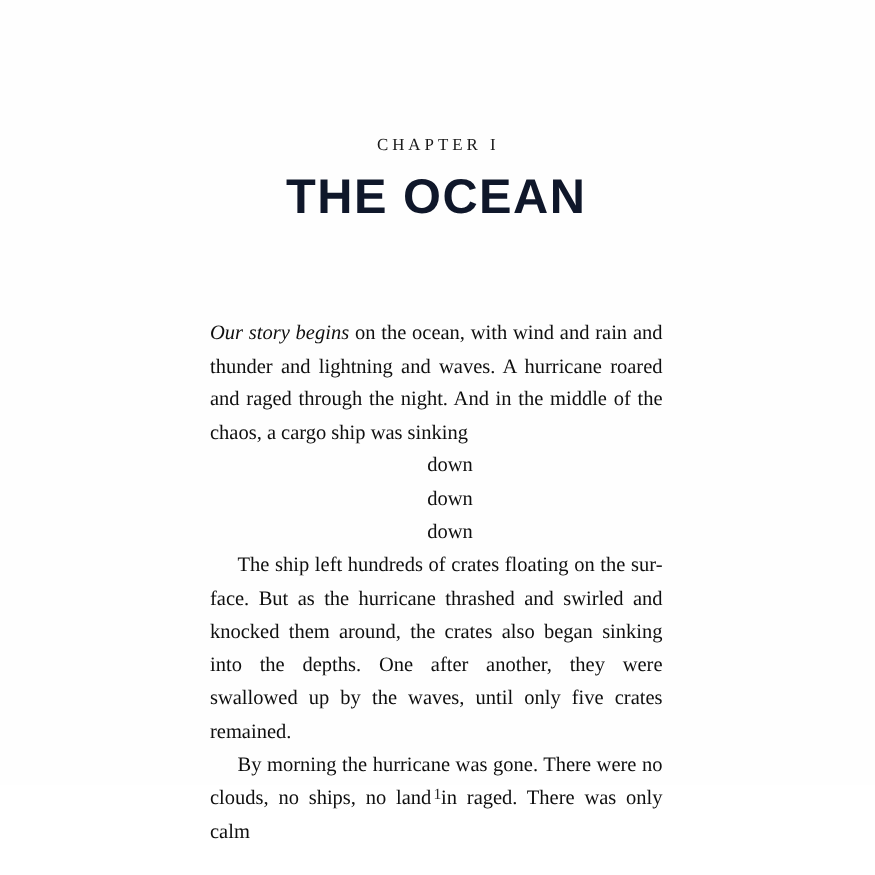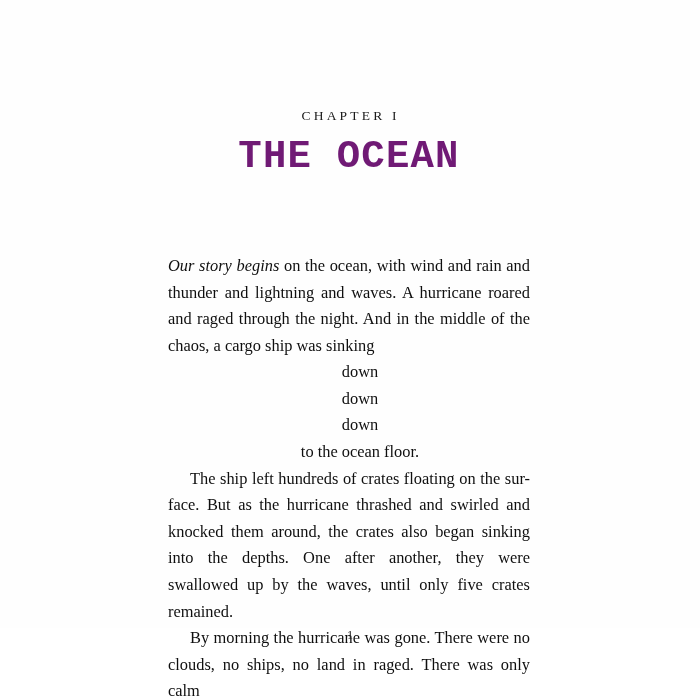--- a/index.html
+++ b/index.html
@@ -38,25 +38,25 @@
     font-size: 13.5px;
     letter-spacing: 3.2px;
     text-indent: 3.2px;
     color: #1a1a1a;
     font-weight: 400;
   }
 
   .chapter-title {
     margin-top: 14px;
     text-align: center;
-    font-family: Liberation Mono, monospace;
+    font-family: Liberation Sans, sans-serif;
     font-size: 39px;
     font-weight: 700;
     letter-spacing: 1.2px;
-    color: #701a75;
+    color: #0f172a;
     line-height: 1;
   }
 
   .body-text {
     margin-top: 76px;
     font-size: 16.4px;
     line-height: 1.62;
     text-align: justify;
     color: #0f0f0f;
   }
@@ -107,21 +107,20 @@
 
     <div class="body-text">
 
       <p class="para-first">
         <span class="lead-in">Our story begins</span><span> on the ocean, with wind and rain and thunder and lightning and waves. A hurricane roared and raged through the night. And in the middle of the chaos, a cargo ship was sinking</span>
       </p>
 
       <p class="drop-line">down</p>
       <p class="drop-line">down</p>
       <p class="drop-line">down</p>
-      <p class="drop-line">to the ocean floor.</p>
 
       <p class="para-indent">The ship left hundreds of crates floating on the sur-face. But as the hurricane thrashed and swirled and knocked them around, the crates also began sinking into the depths. One after another, they were swallowed up by the waves, until only five crates remained.</p>
 
       <p class="para-indent">By morning the hurricane was gone. There were no clouds, no ships, no land in raged. There was only calm</p>
     </div>
   </div>
 
   <div class="folio">1</div>
 </div>
 

